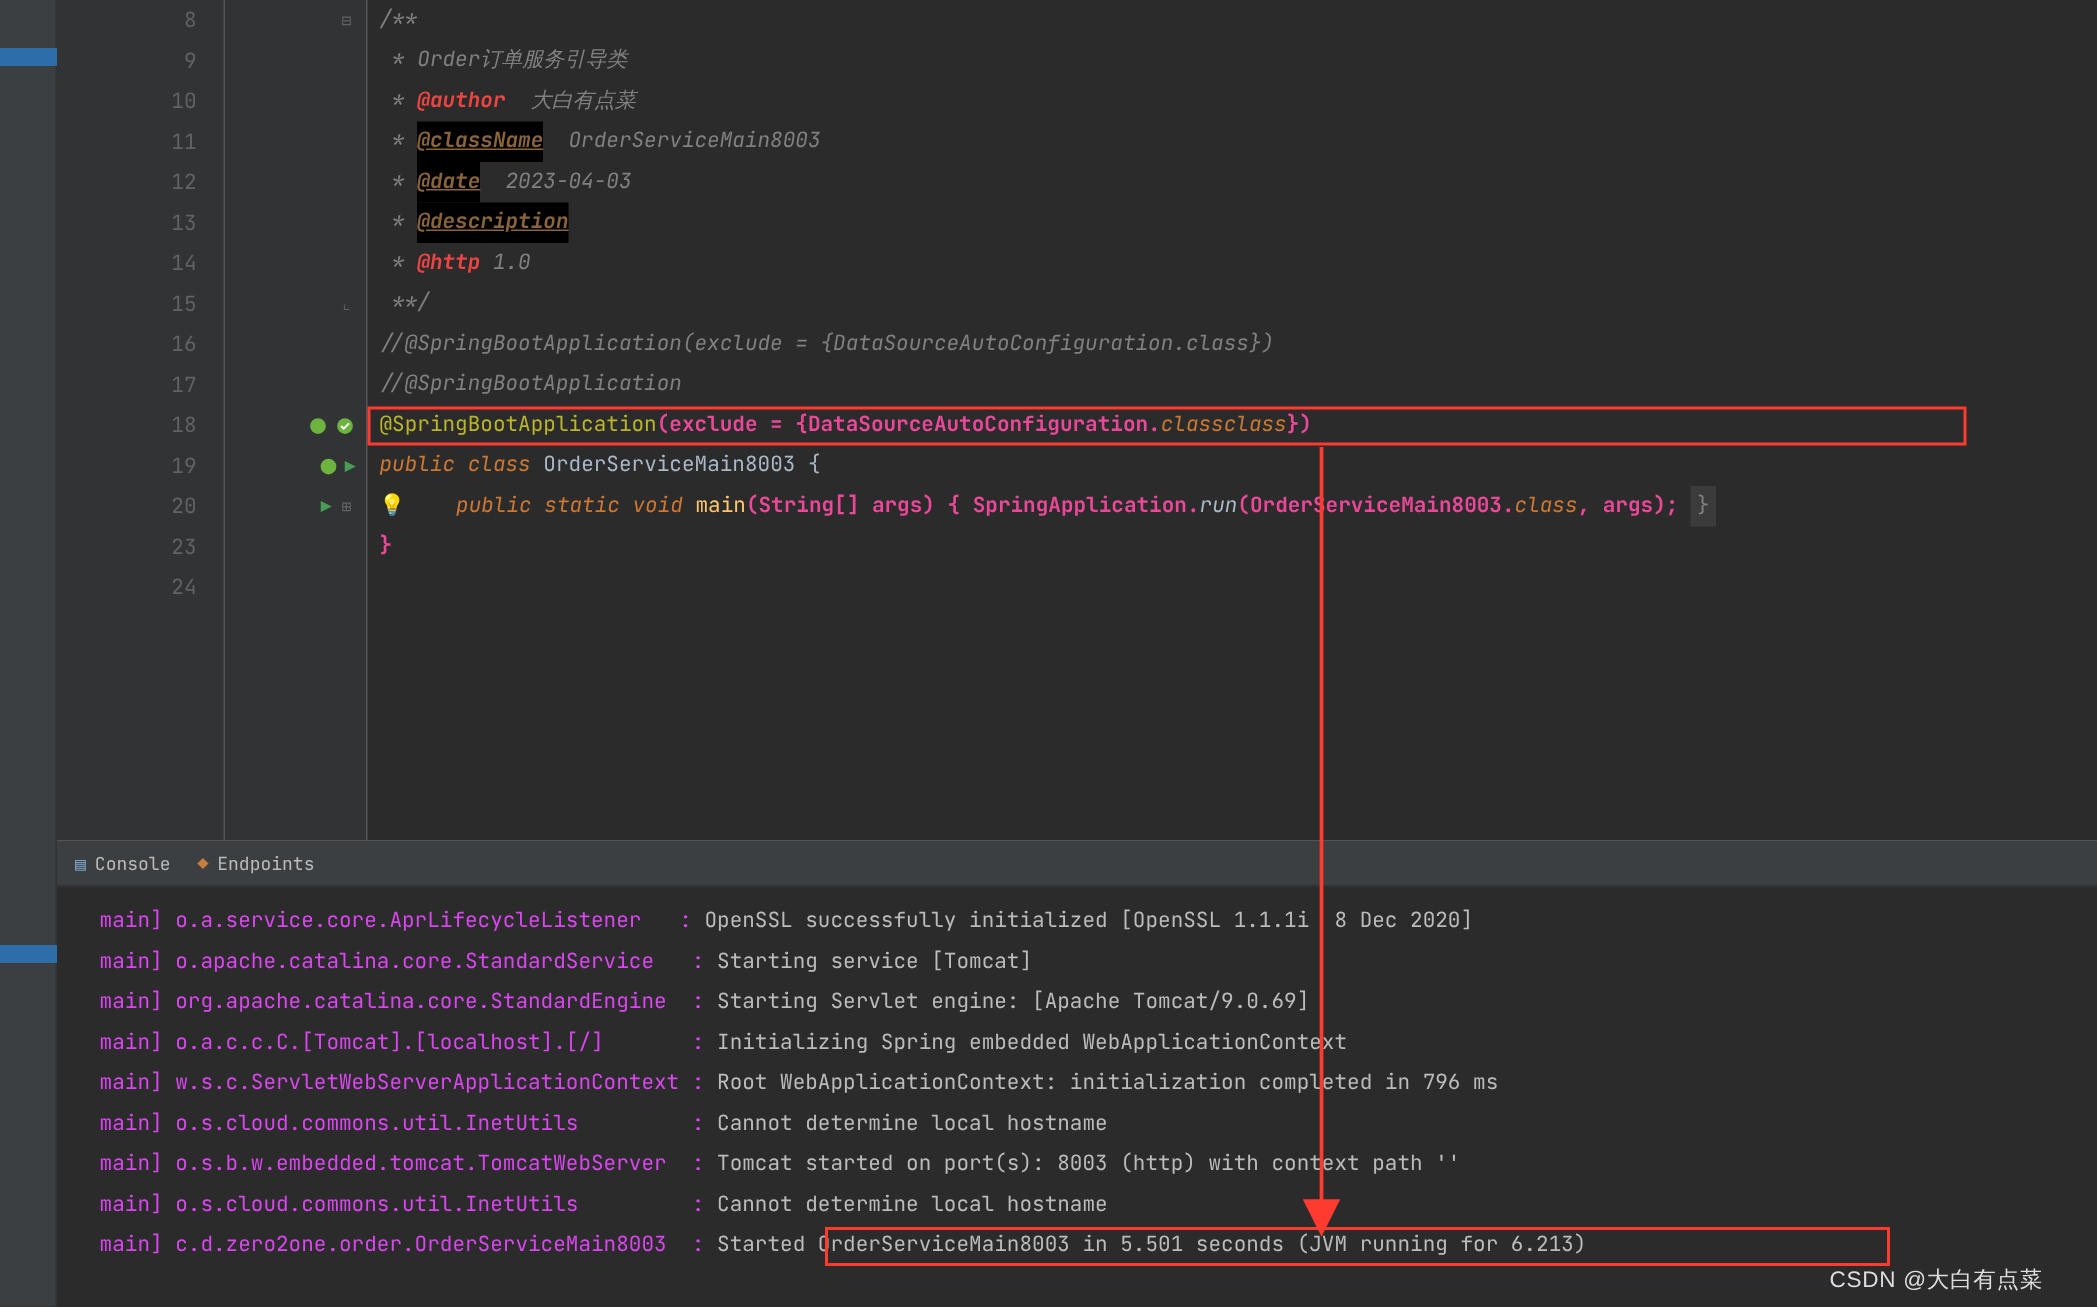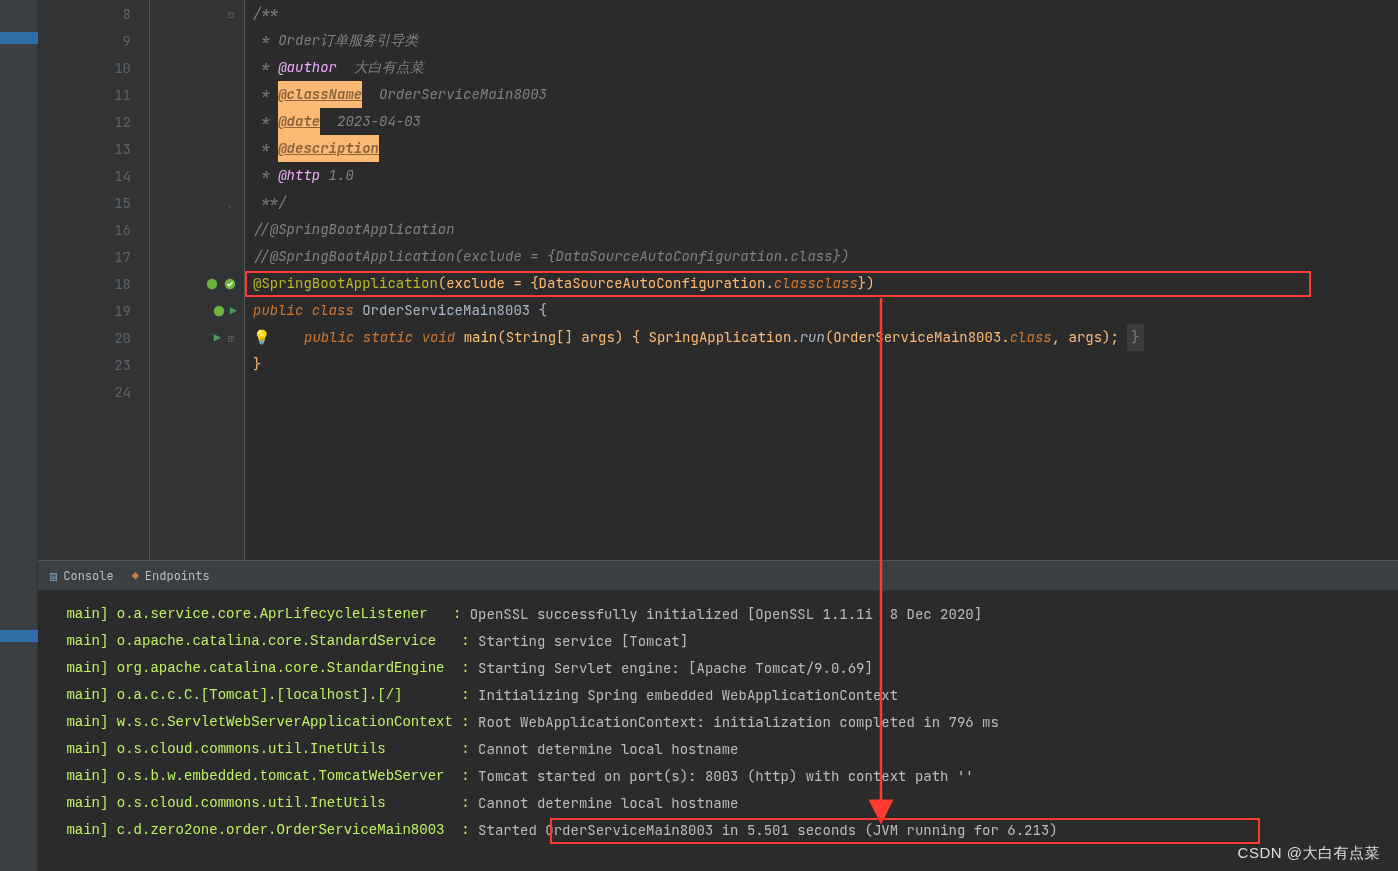--- a/index.html
+++ b/index.html
@@ -67,25 +67,25 @@
   }
   .gi .fold { color:#606366; font-size:11px; width:12px; text-align:center;}
   .cl {
     height: 27px;
     display: flex;
     align-items: center;
     white-space: pre;
     padding-left: 8px;
   }
   .c-comment { color: #808080; font-style: italic; }
-  .c-doctag { color: #8a653b; font-style: italic; font-weight: bold; text-decoration: underline; background:#fdba74;}
-  .c-doctag2 { color: #f0abfc; font-style: italic; font-weight: normal; }
+  .c-doctag { color: #8a653b; font-style: italic; font-weight: bold; text-decoration: underline; background:#000000;}
+  .c-doctag2 { color: #ef4444; font-style: italic; font-weight: bold; }
   .c-kw { color: #cc7832; font-style: italic; }
   .c-ann { color: #bbb529; text-align: center; }
-  .c-str { color: #fdba74; }
+  .c-str { color: #ec4899; font-weight: bold; }
   .c-cls { color: #a9b7c6; }
   .c-method { color: #ffc66d; }
   .c-italic-call { color:#a9b7c6; font-style: italic; text-align: center;}
   .red-box-1 {
     position: absolute;
     border: 2px solid #ff3b30;
     left: 0px; top: 271px;
     width: 1066px; height: 26px;
     pointer-events: none;
   }
@@ -109,36 +109,36 @@
   }
   .panel-tab { display:flex; align-items:center; gap:6px; cursor:pointer;}
   .console-out {
     padding: 10px 0 0 0;
     font-size: 14px;
     line-height: 27px;
     color: #bbbbbb;
     position: relative;
   }
   .log-line { display:flex; white-space:pre; padding-left: 20px;}
-  .log-green { color: #bef264; font-family: Liberation Mono, monospace; }
+  .log-green { color: #d946ef; }
   .log-gray { color:#bbbbbb; }
   .red-box-2 {
     position:absolute;
     border:2px solid #ff3b30;
     pointer-events:none;
   }
   .arrow-svg {
     position:absolute;
     pointer-events:none;
     left: 38px; top:0;
   }
   .dark-cap { background:#3b3b3b; color:#808080; padding:0 4px;}
   .bulb { color:#ffc66d; font-size:14px;}
   .watermark {
-    position:absolute; right:18px; bottom:8px;
+    position:absolute; right:36px; bottom:8px;
     color:#ddd; font-size:15px; font-family: sans-serif;
     letter-spacing:0.5px;
   }
   .spring-icon-a { width:14px;height:14px;display:inline-block;}
   .spring-icon-a svg{width:14px;height:14px;}
   .run-tri { color:#499c54; font-size:12px;}
 </style>
 </head>
 <body>
 
@@ -194,22 +194,22 @@
   </div>
   <div class="code">
     <div class="cl"><span class="c-comment">/**</span></div>
     <div class="cl"><span class="c-comment"><span> * Order</span><span>订单服务引导类</span></span></div>
     <div class="cl"><span class="c-comment"> * </span><span class="c-doctag2">@author</span><span class="c-comment">  大白有点菜</span></div>
     <div class="cl"><span class="c-comment"> * </span><span class="c-doctag">@className</span><span class="c-comment">  OrderServiceMain8003</span></div>
     <div class="cl"><span class="c-comment"> * </span><span class="c-doctag">@date</span><span class="c-comment">  2023-04-03</span></div>
     <div class="cl"><span class="c-comment"> * </span><span class="c-doctag">@description</span></div>
     <div class="cl"><span class="c-comment"> * </span><span class="c-doctag2">@http</span><span class="c-comment"> 1.0</span></div>
     <div class="cl"><span class="c-comment"> **/</span></div>
+    <div class="cl"><span class="c-comment">//@SpringBootApplication(exclude = {DataSourceAutoConfiguration.class})</span></div>
     <div class="cl"><span class="c-comment">//@SpringBootApplication</span></div>
-    <div class="cl"><span class="c-comment">//@SpringBootApplication(exclude = {DataSourceAutoConfiguration.class})</span></div>
     <div class="cl"><span class="c-ann">@SpringBootApplication</span><span class="c-str">(exclude = {DataSourceAutoConfiguration.</span><span class="c-kw">class</span><span class="c-kw">class</span><span class="c-str">})</span></div>
     <div class="cl"><span class="c-kw">public </span><span class="c-kw">class </span><span class="c-cls">OrderServiceMain8003 {</span></div>
     <div class="cl"><span class="bulb">💡</span><span>    </span><span class="c-kw">public </span><span class="c-kw">static </span><span class="c-kw">void </span><span class="c-method">main</span><span class="c-str">(String[] args) { SpringApplication.</span><span class="c-italic-call">run</span><span class="c-str">(OrderServiceMain8003.</span><span class="c-kw">class</span><span class="c-str">, args); </span><span class="dark-cap">}</span></div>
     <div class="cl"><span class="c-str">}</span></div>
     <div class="cl"></div>
     <div class="red-box-1"></div>
   </div>
 </div>
 
 <div class="bottom-panel">

